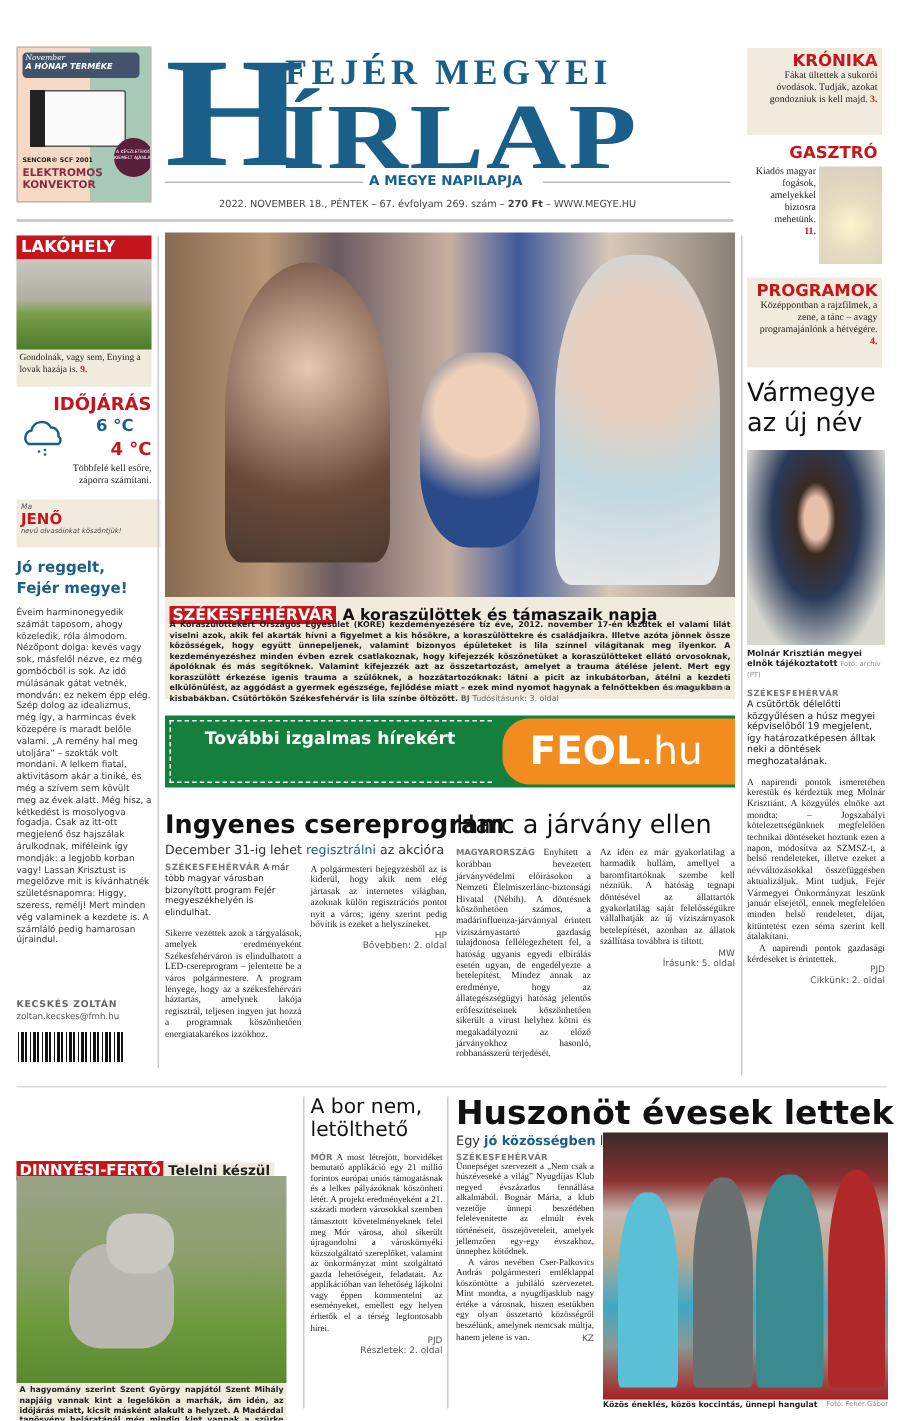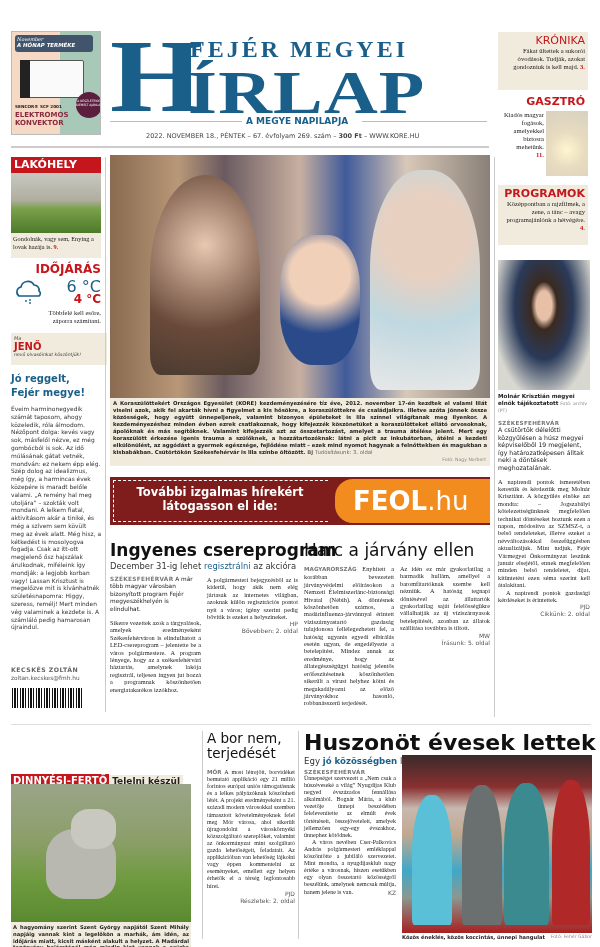--- a/index.html
+++ b/index.html
@@ -37,27 +37,27 @@
 <div class="abs serif blue" style="left:110px;top:25px;width:380px;height:100px">
   <div class="abs" style="left:0;top:6px;font-size:104px;font-weight:bold;line-height:90px;letter-spacing:-2px;transform:scaleX(1.15);transform-origin:left">H</div>
   <div class="abs" style="left:80px;top:6px;font-size:24px;font-weight:bold;letter-spacing:3px;line-height:36px">FEJÉR MEGYEI</div>
   <div class="abs" style="left:78px;top:38px;font-size:62px;font-weight:bold;line-height:58px;letter-spacing:1px;transform:scaleX(1.2);transform-origin:left">ÍRLAP</div>
 </div>
 <div class="abs rule-h" style="left:110px;top:121px;width:132px;background:#bbb"></div>
 <div class="abs sans blue" style="left:246px;top:116px;font-size:9px;font-weight:bold">A MEGYE NAPILAPJA</div>
 <div class="abs rule-h" style="left:362px;top:121px;width:125px;background:#bbb"></div>
 <div class="abs sans" style="left:146px;top:132px;font-size:6.5px;color:#444;white-space:nowrap">
   <span>2022. NOVEMBER 18., PÉNTEK – 67. évfolyam 269. szám –</span>
-  <b>300 Ft</b>
-  <span>– WWW.KORE.HU</span>
+  <b>270 Ft</b>
+  <span>– WWW.MEGYE.HU</span>
 </div>
 <div class="abs rule-h" style="left:11px;top:146px;width:478px;background:#ccc;height:2px"></div>
 
 <div class="abs beige" style="left:498px;top:32px;width:90px;height:58px;padding:2px 3px;text-align:right">
-  <div class="sans red" style="font-size:11px;font-weight:normal">KRÓNIKA</div>
+  <div class="sans red" style="font-size:11px;font-weight:bold">KRÓNIKA</div>
   <div class="serif" style="font-size:6.6px;line-height:8px">
     <span>Fákat ültettek a sukorói óvodások. Tudják, azokat gondozniuk is kell majd.</span>
     <b class="red">3.</b>
   </div>
 </div>
 <div class="abs" style="left:498px;top:95px;width:90px;height:85px;text-align:right">
   <div class="sans red" style="font-size:11px;font-weight:bold;padding-right:3px">GASZTRÓ</div>
   <div class="abs" style="left:48px;top:16px;width:42px;height:65px;background:radial-gradient(circle at 50% 60%,#fff5d0,#e8dcc0 40%,#d8d0c0)"></div>
   <div class="abs serif" style="left:0;top:16px;width:46px;font-size:6.6px;line-height:8px">
     <span>Kiadós magyar fogások, amelyekkel biztosra mehetünk.</span><br>
@@ -82,21 +82,21 @@
 </div>
 
 <div class="abs" style="left:11px;top:262px;width:90px;height:68px">
   <div class="abs sans red" style="right:0;top:0;font-size:12px;font-weight:bold">IDŐJÁRÁS</div>
   <svg class="abs" style="left:2px;top:16px" width="32" height="28" viewBox="0 0 32 28">
     <path d="M6 18 a5 5 0 0 1 2-9 a7 7 0 0 1 13-2 a5 5 0 0 1 5 6 a3 3 0 0 1 0 5 z" fill="none" stroke="#1a5f8a" stroke-width="1.6"></path>
     <circle cx="13" cy="23" r="0.9" fill="#1a5f8a"></circle>
       <circle cx="17" cy="22" r="0.9" fill="#1a5f8a"></circle>
       <circle cx="17" cy="25" r="0.9" fill="#1a5f8a"></circle>
   </svg>
-  <div class="abs sans blue" style="right:0;top:15px;font-size:16px;font-weight:normal">6 °C</div>
+  <div class="abs sans blue" style="right:12px;top:15px;font-size:11px;font-weight:bold">6 °C</div>
   <div class="abs sans red" style="right:0;top:30px;font-size:12px;font-weight:bold">4 °C</div>
   <div class="abs serif" style="right:0;top:47px;width:70px;font-size:6.6px;line-height:8px;text-align:right">Többfelé kell esőre, záporra számítani.</div>
 </div>
 
 <div class="abs" style="left:11px;top:333px;width:96px;height:32px;background:#f1ebdd;padding:2px 3px">
   <div class="sans" style="font-size:5px;font-style:italic;color:#555">Ma</div>
   <div class="sans red" style="font-size:10px;font-weight:bold;line-height:11px">JENŐ</div>
   <div class="sans" style="font-size:4.6px;font-style:italic;color:#444">nevű olvasóinkat köszöntjük!</div>
 </div>
 
@@ -106,33 +106,36 @@
 <div class="abs sans" style="left:11px;top:675px;font-size:5.8px;color:#555">zoltan.kecskes@fmh.hu</div>
 <div class="abs" style="left:12px;top:688px;width:72px;height:20px;background:repeating-linear-gradient(90deg,#111 0 1px,#fff 1px 2px,#111 2px 4px,#fff 4px 5px,#111 5px 6px,#fff 6px 8px)"></div>
 <div class="rule-v" style="left:105px;top:157px;height:555px"></div>
 
 <div class="abs" style="left:110px;top:155px;width:380px;height:243px;background:linear-gradient(90deg,#8a6a50 0%,#b89878 18%,#6a5a60 30%,#c8b0a0 50%,#405a9a 62%,#d8c8b8 78%,#8a8078 100%)">
   <div class="abs" style="left:40px;top:20px;width:110px;height:200px;border-radius:50% 50% 10% 10%;background:radial-gradient(circle at 50% 35%,#e8c8b0,#6a4a3a 60%,#4a3a30)"></div>
   <div class="abs" style="left:170px;top:80px;width:80px;height:130px;border-radius:40%;background:radial-gradient(circle at 50% 30%,#f0d0b8 30%,#2a4a8a 60%)"></div>
   <div class="abs" style="left:260px;top:15px;width:110px;height:220px;border-radius:45% 45% 10% 10%;background:radial-gradient(circle at 50% 30%,#e8d0c0 25%,#c0d8e0 55%,#e8e8e8)"></div>
 </div>
 <div class="abs beige" style="left:110px;top:398px;width:380px;height:68px;padding:2px 3px">
+  <div style="height:14px;white-space:nowrap">
+    <span class="sans" style="background:#c4161c;color:#fff;font-size:10.5px;font-weight:bold;padding:0 2px">SZÉKESFEHÉRVÁR</span>
+    <span class="sans" style="font-size:10.5px;font-weight:bold;color:#111">A koraszülöttek és támaszaik napja</span>
+  </div>
   <div class="sans" style="font-size:5.3px;line-height:7px;text-align:justify;font-weight:bold;color:#222">
     <span>A Koraszülöttekért Országos Egyesület (KORE) kezdeményezésére tíz éve, 2012. november 17-én kezdtek el valami lilát viselni azok, akik fel akarták hívni a figyelmet a kis hősökre, a koraszülöttekre és családjaikra. Illetve azóta jönnek össze közösségek, hogy együtt ünnepeljenek, valamint bizonyos épületeket is lila színnel világítanak meg ilyenkor. A kezdeményezéshez minden évben ezrek csatlakoznak, hogy kifejezzék köszönetüket a koraszülötteket ellátó orvosoknak, ápolóknak és más segítőknek. Valamint kifejezzék azt az összetartozást, amelyet a trauma átélése jelent. Mert egy koraszülött érkezése igenis trauma a szülőknek, a hozzátartozóknak: látni a picit az inkubátorban, átélni a kezdeti elkülönülést, az aggódást a gyermek egészsége, fejlődése miatt – ezek mind nyomot hagynak a felnőttekben és magukban a kisbabákban. Csütörtökön Székesfehérvár is lila színbe öltözött.</span>
     <span style="color:#666">BJ</span>
     <span style="color:#666;font-weight:normal">Tudósításunk: 3. oldal</span>
   </div>
   <div class="abs sans" style="right:4px;bottom:4px;font-size:4.6px;color:#888">Fotó: Nagy Norbert</div>
 </div>
 
-<div class="abs" style="left:110px;top:477px;width:380px;height:48px;background:#7f1d1d">
+<div class="abs" style="left:110px;top:477px;width:380px;height:48px;background:#15803d">
   <div class="abs" style="left:3px;top:3px;width:215px;height:42px;border:1.4px dashed #fff;border-right:none"></div>
   <div class="abs sans" style="left:10px;top:8px;width:200px;text-align:center;color:#fff;font-size:11.5px;font-weight:bold;line-height:14px">
     <div>További izgalmas hírekért</div>
-    <div>látogasson el ide:</div>
   </div>
   <div class="abs sans" style="left:225px;top:2px;width:155px;height:44px;background:#f28c1e;border-radius:18px 0 0 18px;color:#fff;font-size:26px;line-height:44px;padding-left:18px;white-space:nowrap">
     <b>FEOL</b><span>.hu</span>
   </div>
 </div>
 
 <div class="abs" style="left:110px;top:540px;width:188px;height:180px">
   <div class="sans" style="font-size:17px;font-weight:bold;line-height:20px;color:#111;white-space:nowrap">Ingyenes csereprogram</div>
   <div class="sans" style="font-size:8.4px;line-height:12px;color:#333;white-space:nowrap">
     <span>December 31-ig lehet</span>
@@ -167,20 +170,21 @@
     <div class="serif body-txt">Az idén ez már gyakorlatilag a harmadik hullám, amellyel a baromfitartóknak szembe kell nézniük. A hatóság tegnapi döntésével az állattartók gyakorlatilag saját felelősségükre vállalhatják az új víziszárnyasok betelepítését, azonban az állatok szállítása továbbra is tiltott.</div>
     <div class="sans" style="text-align:right;font-size:6px;line-height:7px;color:#555">
       <div>MW</div>
       <div>Írásunk: 5. oldal</div>
     </div>
   </div>
 </div>
 <div class="rule-v" style="left:494px;top:157px;height:560px"></div>
 
 <div class="abs" style="left:498px;top:252px;width:92px;height:470px">
+  <div class="sans" style="font-size:17px;line-height:20px;color:#111">Vármegye az új név</div>
   <div style="margin-top:8px;height:130px;background:radial-gradient(ellipse at 50% 35%,#e8c0a8 12%,#3a2a20 20%,#2a3a5a 45%,#d8d8d0 80%)"></div>
   <div class="sans" style="font-size:5.6px;line-height:7px;margin-top:3px">
     <b>Molnár Krisztián megyei elnök tájékoztatott</b>
     <span style="color:#888;font-size:4.6px">Fotó: archív (PT)</span>
   </div>
   <div class="sans" style="margin-top:6px;font-size:5.6px;font-weight:bold;color:#777;letter-spacing:.3px">SZÉKESFEHÉRVÁR</div>
   <div class="sans" style="font-size:6.2px;line-height:7.6px">A csütörtök délelőtti közgyűlésen a húsz megyei képviselőből 19 megjelent, így határozatképesen álltak neki a döntések meghozatalának.</div>
   <div class="serif body-txt" style="margin-top:6px">A napirendi pontok ismeretében kerestük és kérdeztük meg Molnár Krisztiánt. A közgyűlés elnöke azt mondta: – Jogszabályi kötelezettségünknek megfelelően technikai döntéseket hoztunk ezen a napon, módosítva az SZMSZ-t, a belső rendeleteket, illetve ezeket a névváltozásokkal összefüggésben aktualizáljuk. Mint tudjuk, Fejér Vármegyei Önkormányzat leszünk január elsejétől, ennek megfelelően minden belső rendeletet, díjat, kitüntetést ezen séma szerint kell átalakítani.</div>
   <div class="serif body-txt" style="text-indent:8px">A napirendi pontok gazdasági kérdéseket is érintettek.</div>
   <div class="sans" style="text-align:right;font-size:6px;line-height:7px;color:#555">
@@ -202,21 +206,21 @@
   <div class="beige" style="padding:2px;height:44px">
     <div class="sans" style="font-size:5.2px;line-height:6.8px;font-weight:bold;text-align:justify">A hagyomány szerint Szent György napjától Szent Mihály napjáig vannak kint a legelőkön a marhák, ám idén, az időjárás miatt, kicsit másként alakult a helyzet. A Madárdal tanösvény bejáratánál még mindig kint vannak a szürke marhák – köztük egy alig három hónapos példány is.</div>
     <div class="sans" style="text-align:right;font-size:4.6px;color:#888">Fotó és szöveg: S. Török Rita</div>
   </div>
 </div>
 <div class="rule-v" style="left:202px;top:731px;height:208px"></div>
 
 <div class="abs" style="left:207px;top:731px;width:88px;height:208px">
   <div class="sans" style="font-size:13.5px;line-height:15px;color:#111">
     <div>A bor nem,</div>
-    <div>terjedését</div>
+    <div>letölthető</div>
   </div>
   <div class="serif body-txt" style="margin-top:8px;font-size:6px;line-height:7.1px">
     <b class="sans" style="color:#777;font-size:5.6px">MÓR</b>
     <span>A most létrejött, borvidéket bemutató applikáció egy 21 millió forintos európai uniós támogatásnak és a lelkes pályázóknak köszönheti létét. A projekt eredményeként a 21. századi modern városokkal szemben támasztott követelményeknek felel meg Mór városa, ahol sikerült újragondolni a városkörnyéki közszolgáltató szereplőket, valamint az önkormányzat mint szolgáltató gazda lehetőségeit, feladatait. Az applikációban van lehetőség lájkolni vagy éppen kommentelni az eseményeket, emellett egy helyen érhetők el a térség legfontosabb hírei.</span>
   </div>
   <div class="sans" style="text-align:right;font-size:6px;line-height:7px;color:#555">
     <div>PJD</div>
     <div>Részletek: 2. oldal</div>
   </div>
 </div>

